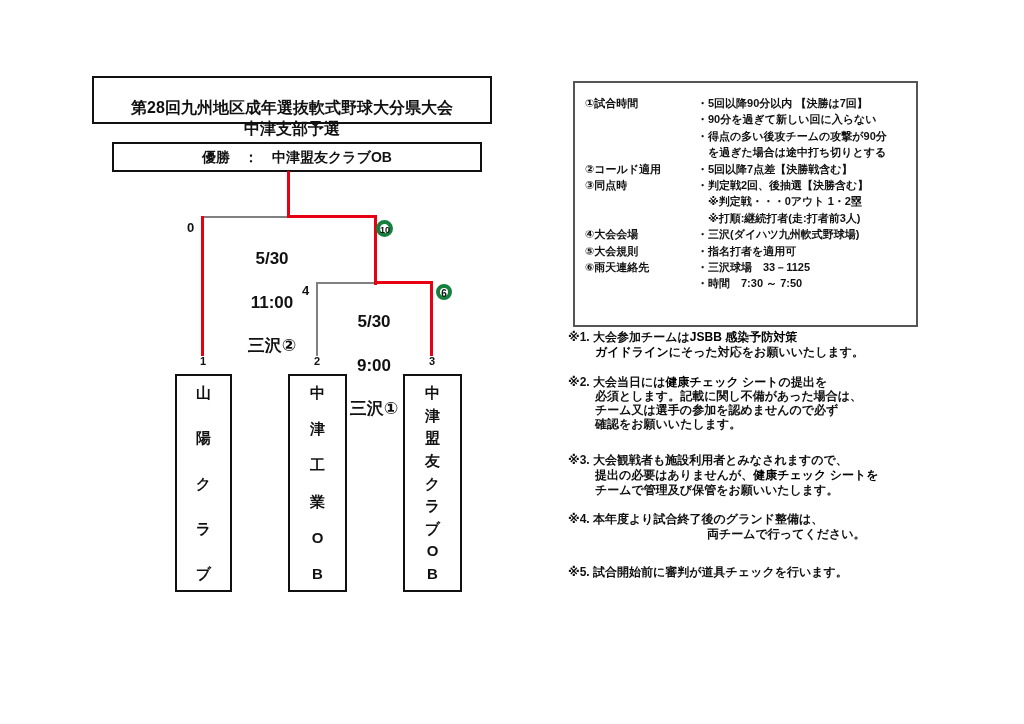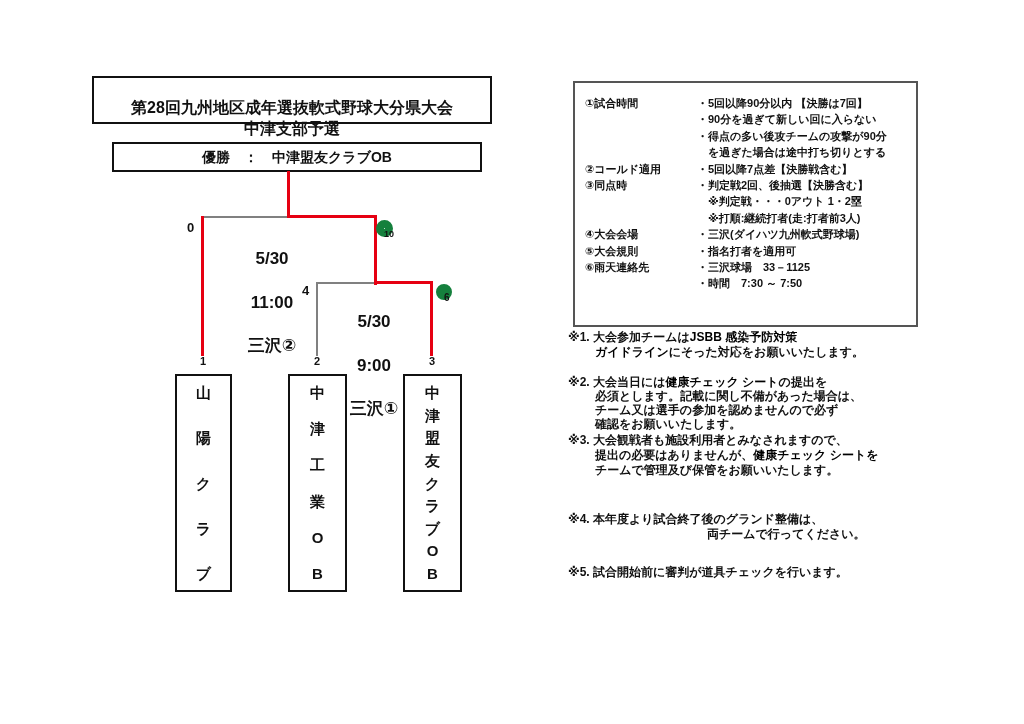--- a/index.html
+++ b/index.html
@@ -15,21 +15,21 @@
              padding:12px 6px 0 10px;}
   .rrow{display:flex;font-size:11px;font-weight:bold;line-height:16.4px;white-space:pre;}
   .rlabel{width:112px;flex:none;}
   .rtext{flex:1;}
   
   .ln{position:absolute;}
   .l-red{background:#e60012;}
   .l-gray{background:#808080;}
   
   .score{position:absolute;font-weight:bold;font-size:13px;line-height:14px;}
-  .circ{position:absolute;border:8px solid #15803d;border-radius:50%;box-sizing:border-box;
+  .circ{position:absolute;border:4px solid #15803d;border-radius:50%;box-sizing:border-box;
         font-weight:bold;text-align:center;background:#fff;}
   .c10{left:376px;top:220px;width:17px;height:17px;font-size:9px;line-height:13px;}
   .c6{left:436px;top:284px;width:16px;height:16px;font-size:10px;line-height:12px;}
   
   .minfo{position:absolute;width:56px;text-align:center;font-weight:bold;font-size:17px;line-height:14.5px;white-space:pre;}
   
   .seed{position:absolute;width:40px;text-align:center;font-weight:bold;font-size:11px;top:355px;}
   .team-box{position:absolute;top:374px;height:218px;border:2px solid #111;box-sizing:border-box;
             display:flex;flex-direction:column;align-items:center;justify-content:space-between;
             padding:9px 0;font-size:15px;font-weight:bold;}
@@ -134,21 +134,21 @@
     <div class="nline ind"><span class="seg-red">ガイドライン</span><span>にそった対応をお願いいたします。</span></div>
   </div>
 
   <div class="note n2" style="top:376px;">
     <div class="nline"><span>※2. 大会当日には</span><span class="seg-red">健康チェック シート</span><span>の提出を</span></div>
     <div class="nline ind"><span>必須とします。記載に関し不備があった場合は、</span></div>
     <div class="nline ind"><span>チーム又は選手の参加を認めませんので必ず</span></div>
     <div class="nline ind"><span>確認をお願いいたします。</span></div>
   </div>
 
-  <div class="note" style="top:433px;">
+  <div class="note" style="top:453px;">
     <div class="nline"><span>※3. 大会観戦者も施設利用者とみなされますので、</span></div>
     <div class="nline ind"><span>提出の必要はありませんが、</span><span class="seg-red">健康チェック シートを</span></div>
     <div class="nline ind"><span>チームで管理及び保管をお願いいたします。</span></div>
   </div>
 
   <div class="note" style="top:512px;">
     <div class="nline"><span>※4. 本年度より試合終了後のグランド整備は、</span></div>
     <div class="nline ind-big"><span>両チームで行ってください。</span></div>
   </div>
 

